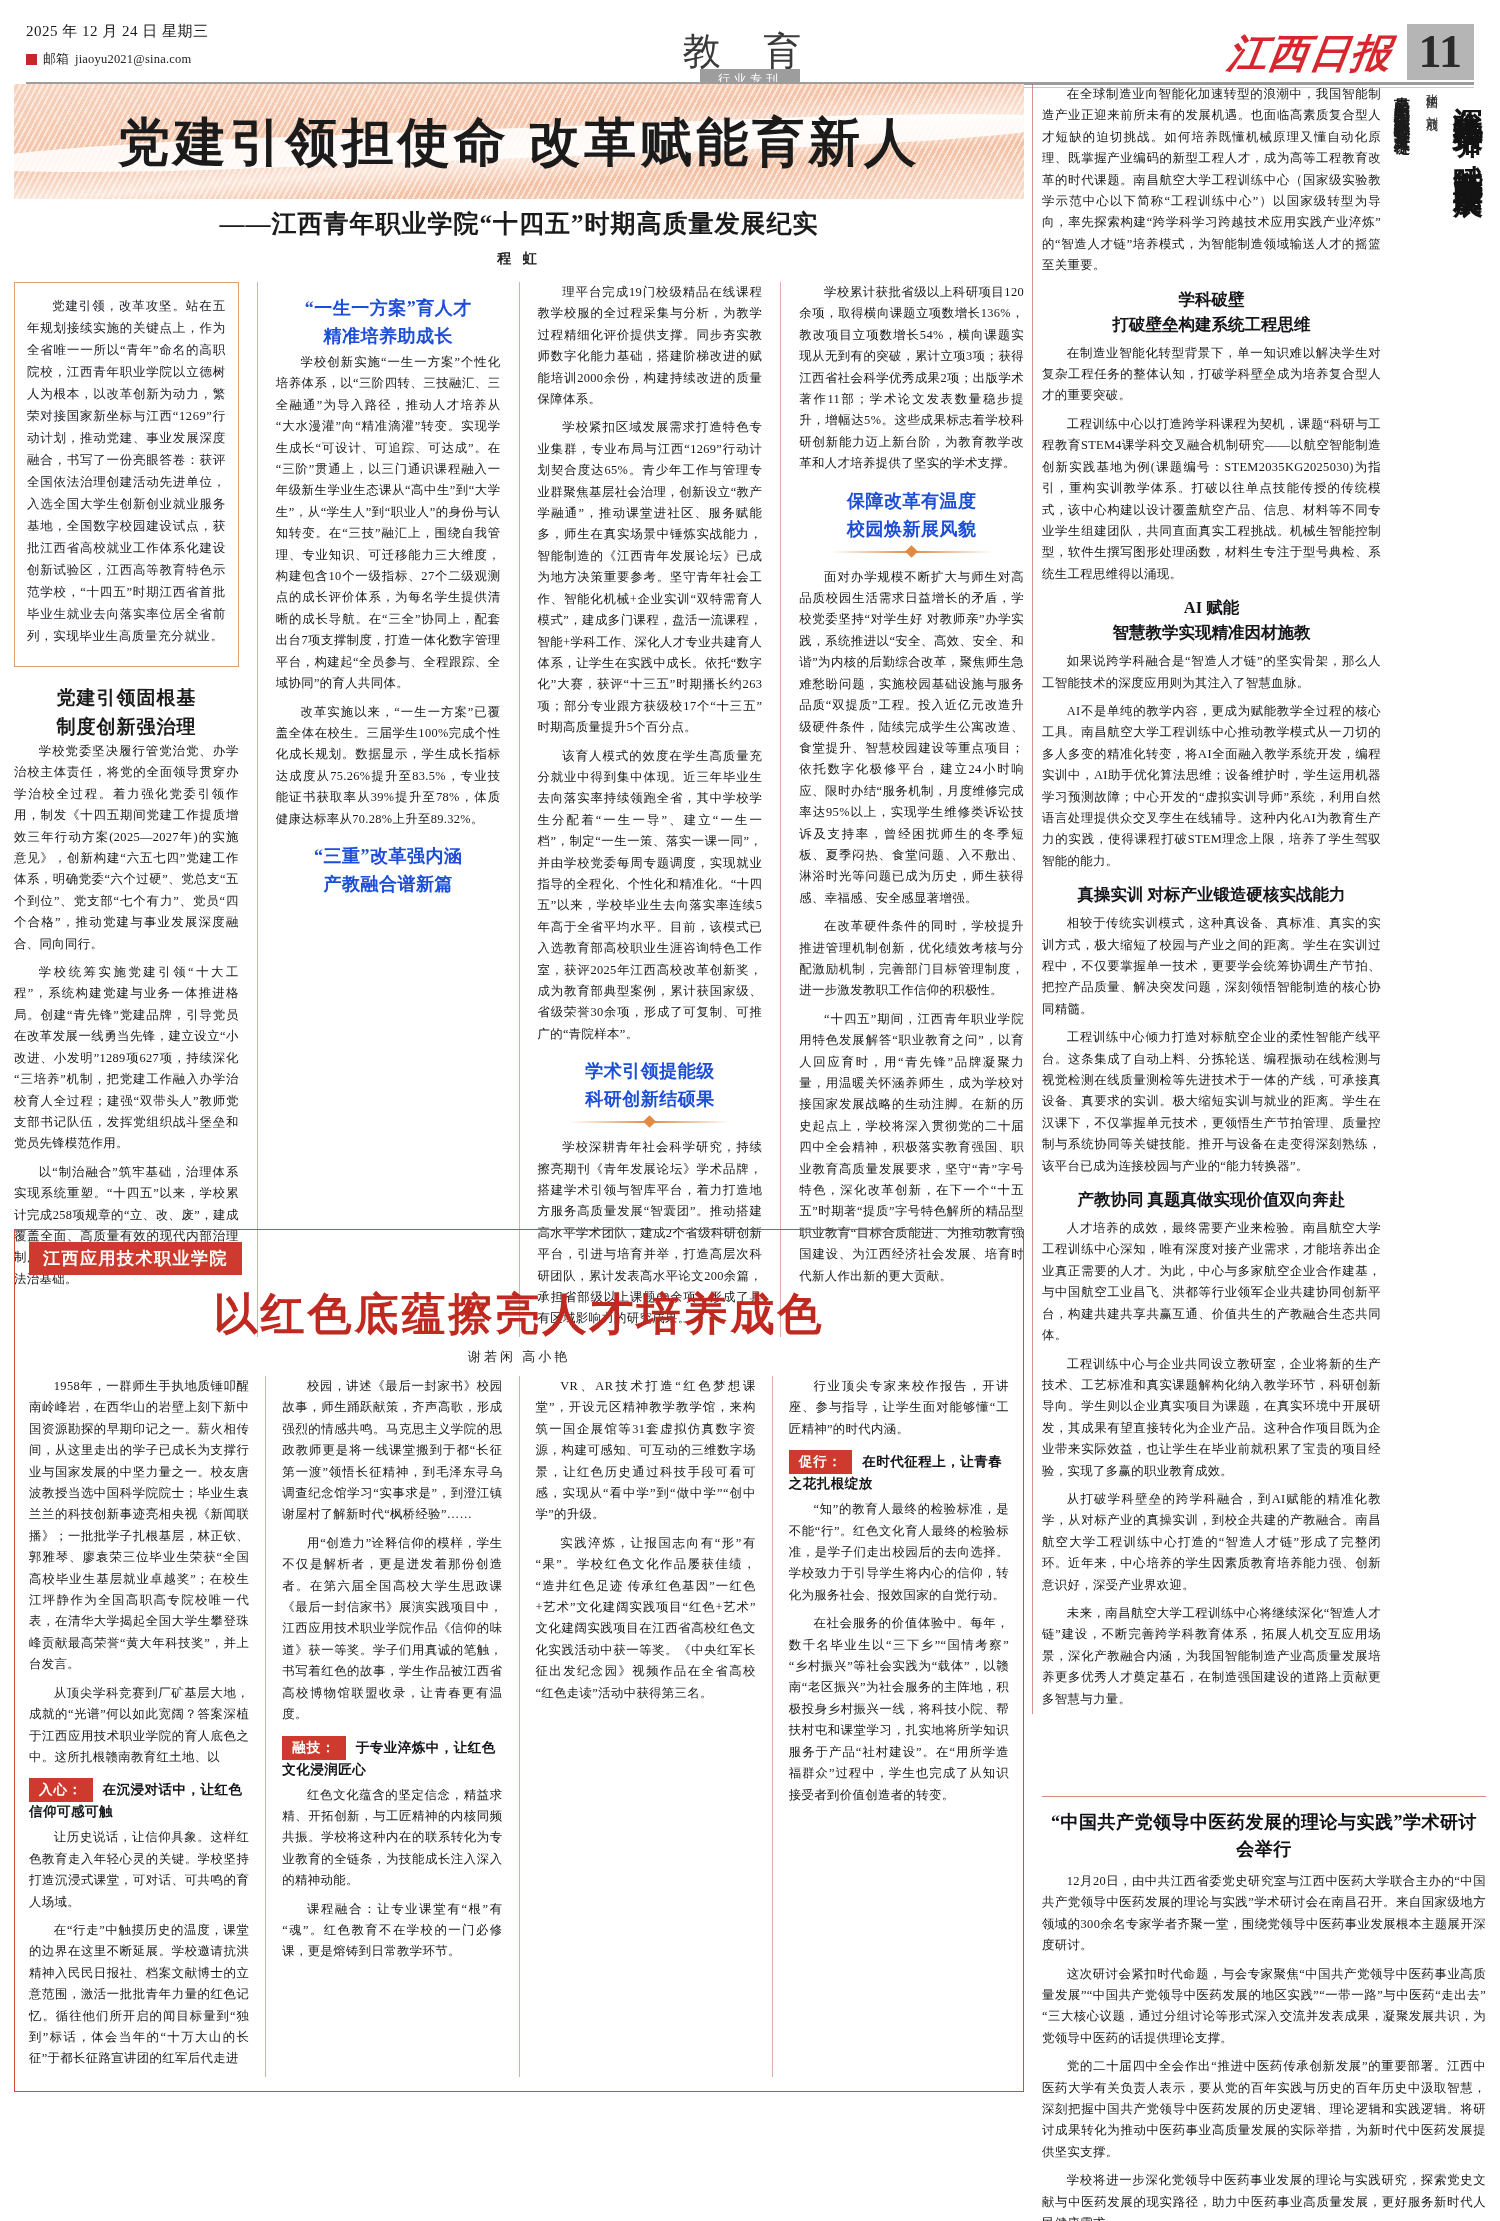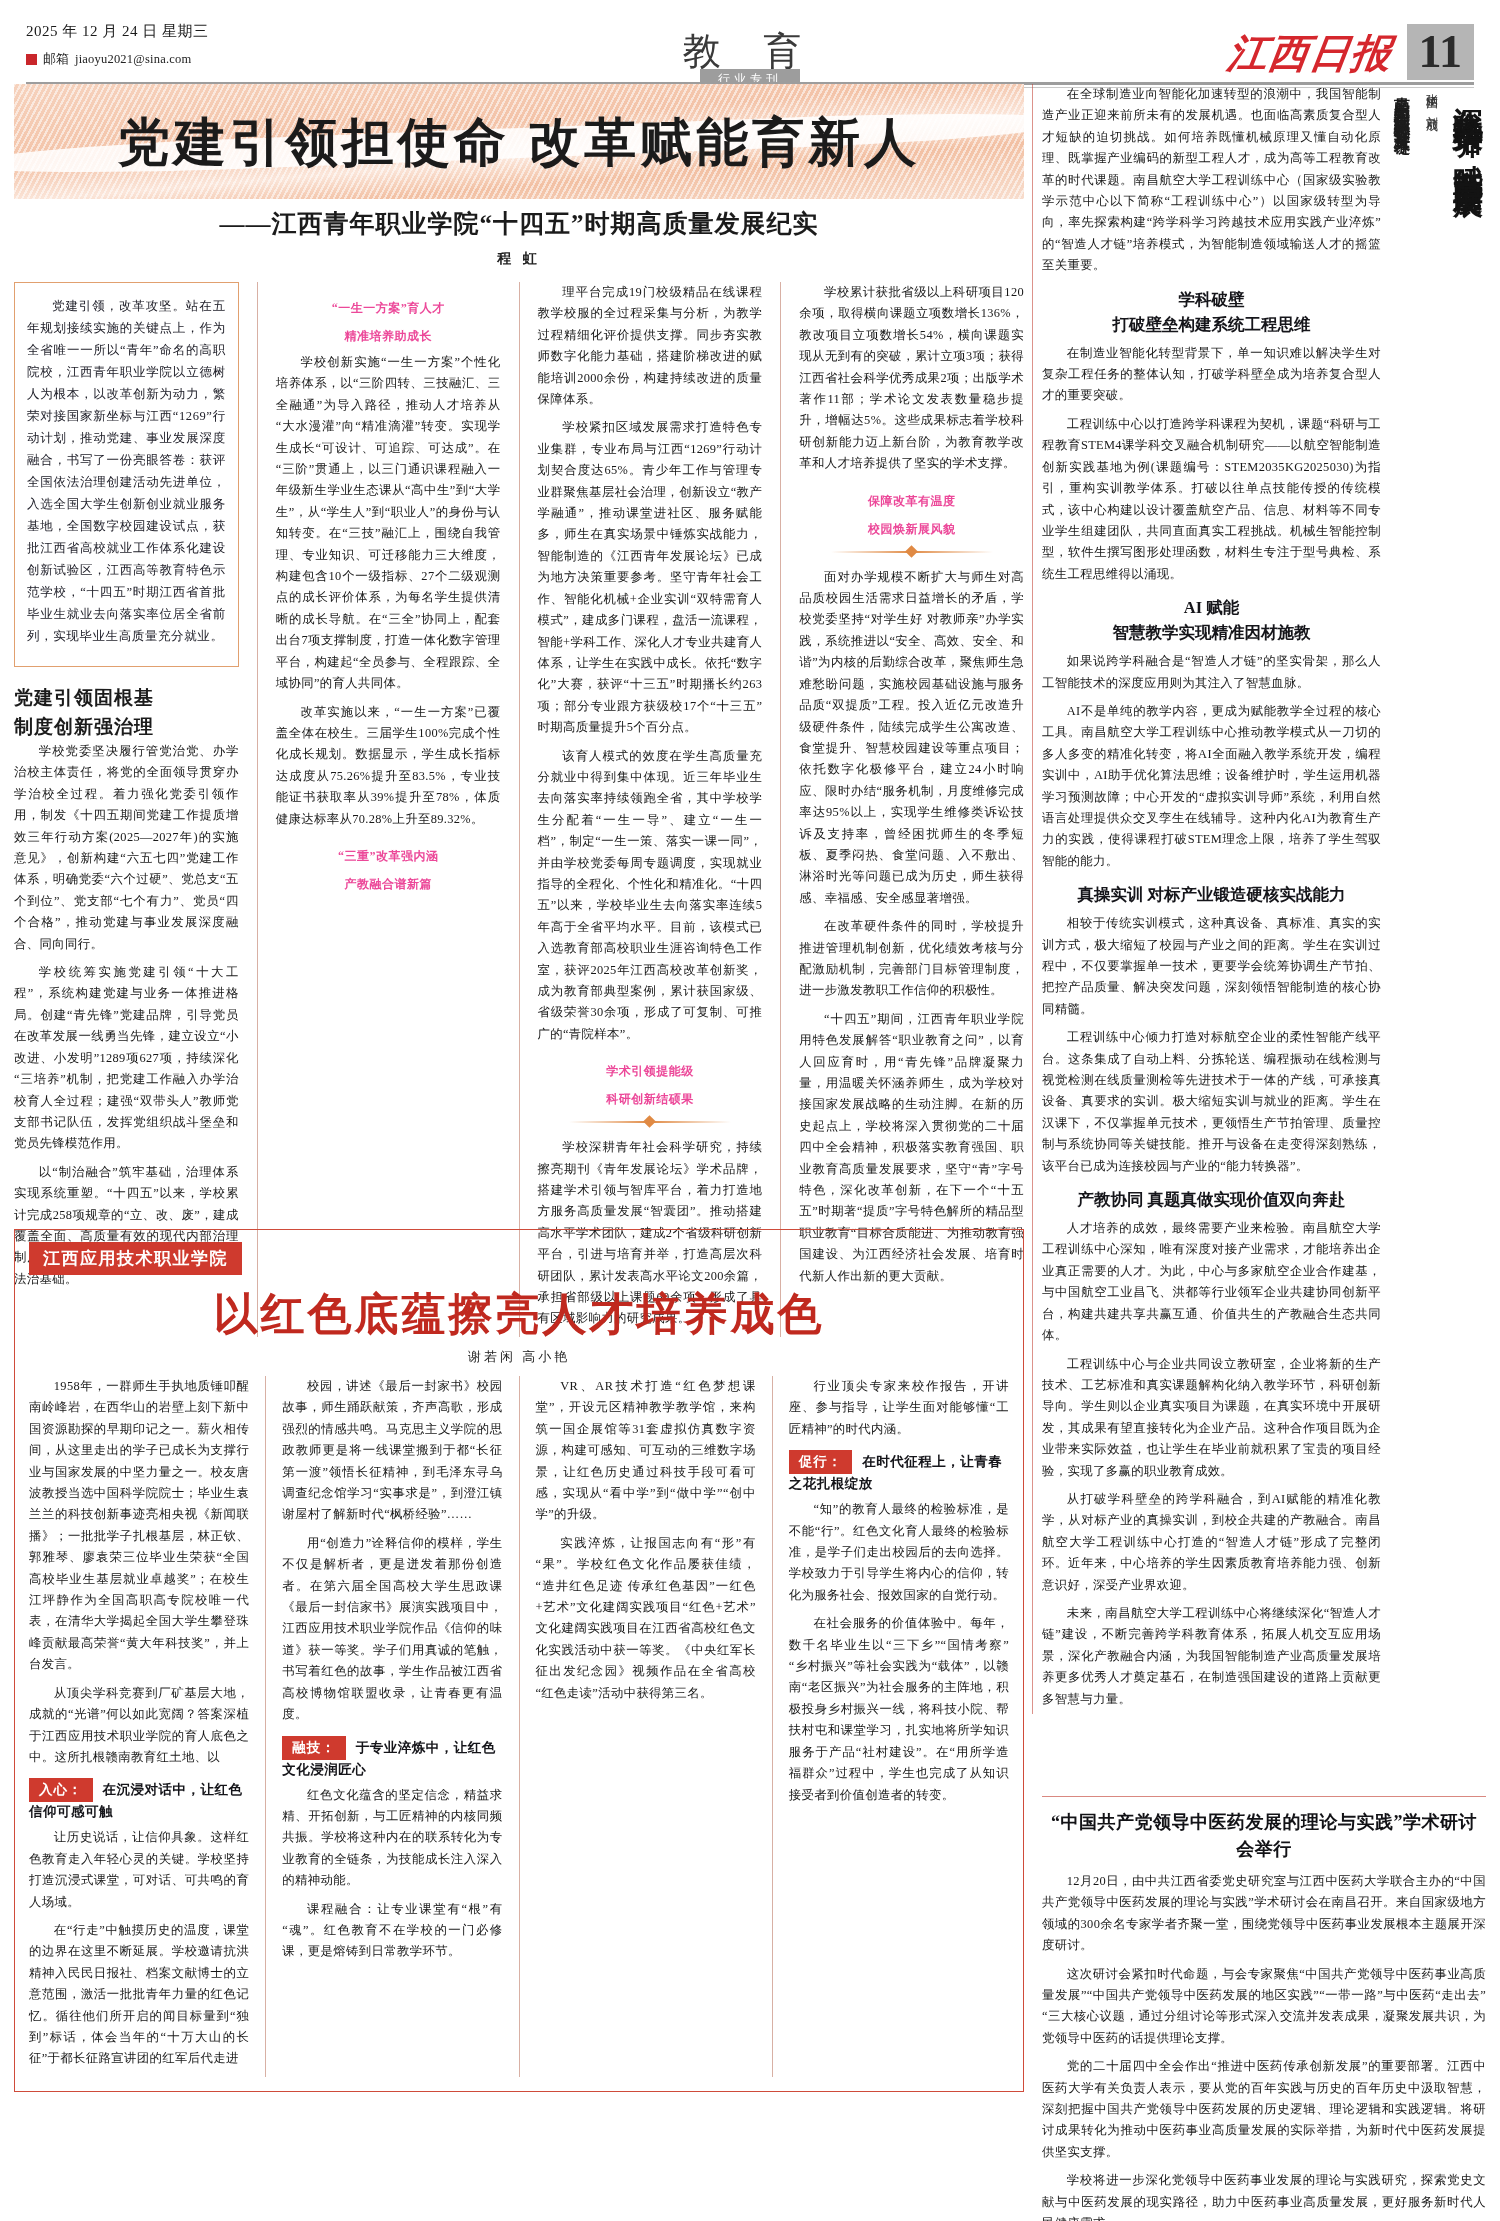--- a/index.html
+++ b/index.html
@@ -52,27 +52,27 @@
 
   .feat-cols{display:flex;gap:18px;margin-top:14px;}
   .fc{flex:1;}
   .colsep{width:1px;background:#d8b0a4;}
 
   
   .leadbox{border:1px solid #e1a06f;padding:12px 12px 10px 12px;
     font-family:"Liberation Serif","DejaVu Serif",serif;
     font-size:12.5px;line-height:22px;letter-spacing:.6px;text-align:justify;color:#20202a;}
   .leadbox p{margin:0 0 9px 0;text-indent:2em;}
-  .kicker{margin-top:16px;font-size:19px;line-height:29px;font-weight:700;
+  .kicker{margin-top:16px;text-align:center;font-size:19px;line-height:29px;font-weight:700;
     color:#1b1b1b;letter-spacing:1px;}
 
   .ptext{font-size:12.4px;line-height:21.4px;letter-spacing:.35px;text-align:justify;color:#181818;}
   .ptext p{margin:0 0 7px 0;text-indent:2em;}
 
-  .sechead{text-align:center;font-weight:700;font-size:12px;line-height:28px;color:#ec4899;
+  .sechead{text-align:center;font-weight:700;font-size:18px;line-height:28px;color:#1d4ed8;
     letter-spacing:.5px;margin:12px 0 2px;}
   .seclines{height:14px;position:relative;margin-bottom:8px;}
   .seclines:before{content:"";position:absolute;left:14%;right:14%;top:6px;height:2px;
     background:linear-gradient(90deg,rgba(226,140,75,0),#e08a44,rgba(226,140,75,0));}
   .seclines:after{content:"";position:absolute;left:50%;top:2px;width:9px;height:9px;margin-left:-4.5px;
     background:#e08a44;transform:rotate(45deg);}
 
   
   .rail{position:absolute;left:1028px;top:0;width:444px;}
   .rail-top{display:flex;gap:10px;}

